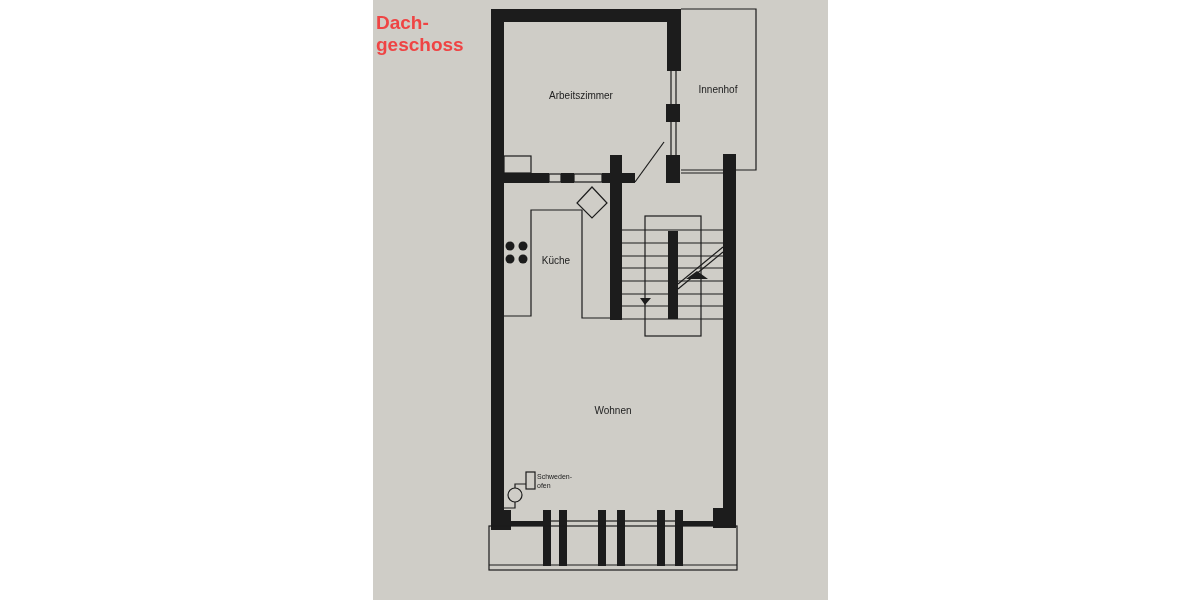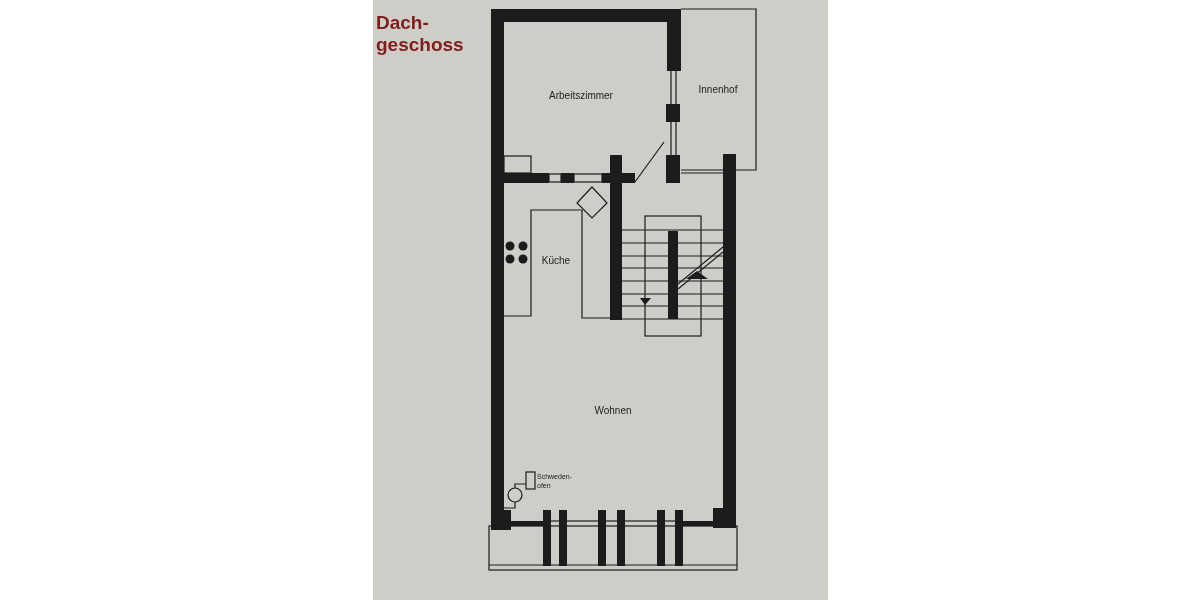--- a/index.html
+++ b/index.html
@@ -1,18 +1,18 @@
 <!DOCTYPE html>
 <html><head>
 <meta charset="utf-8">
 <style>
   html, body { margin:0; padding:0; }
   body { width:1200px; height:600px; background:#ffffff; position:relative; overflow:hidden; font-family:"Liberation Sans", sans-serif; }
   .paper { position:absolute; left:373px; top:0; width:455px; height:600px; background:#cfcdc7; }
-  .title { position:absolute; left:376px; top:12px; font-family:"Liberation Sans", sans-serif; font-weight:bold; font-size:19px; line-height:22px; color:#7f1d1d; }
+  .title { position:absolute; left:376px; top:12px; font-family:"Liberation Sans", sans-serif; font-weight:bold; font-size:19px; line-height:22px; color:#ef4444; }
   .title div { white-space:nowrap; }
   svg { position:absolute; left:0; top:0; }
   .lbl { font-family:"Liberation Sans", sans-serif; fill:#222; }
 </style>
 </head>
 <body>
 
 <div class="paper"></div>
 
 <div class="title">

